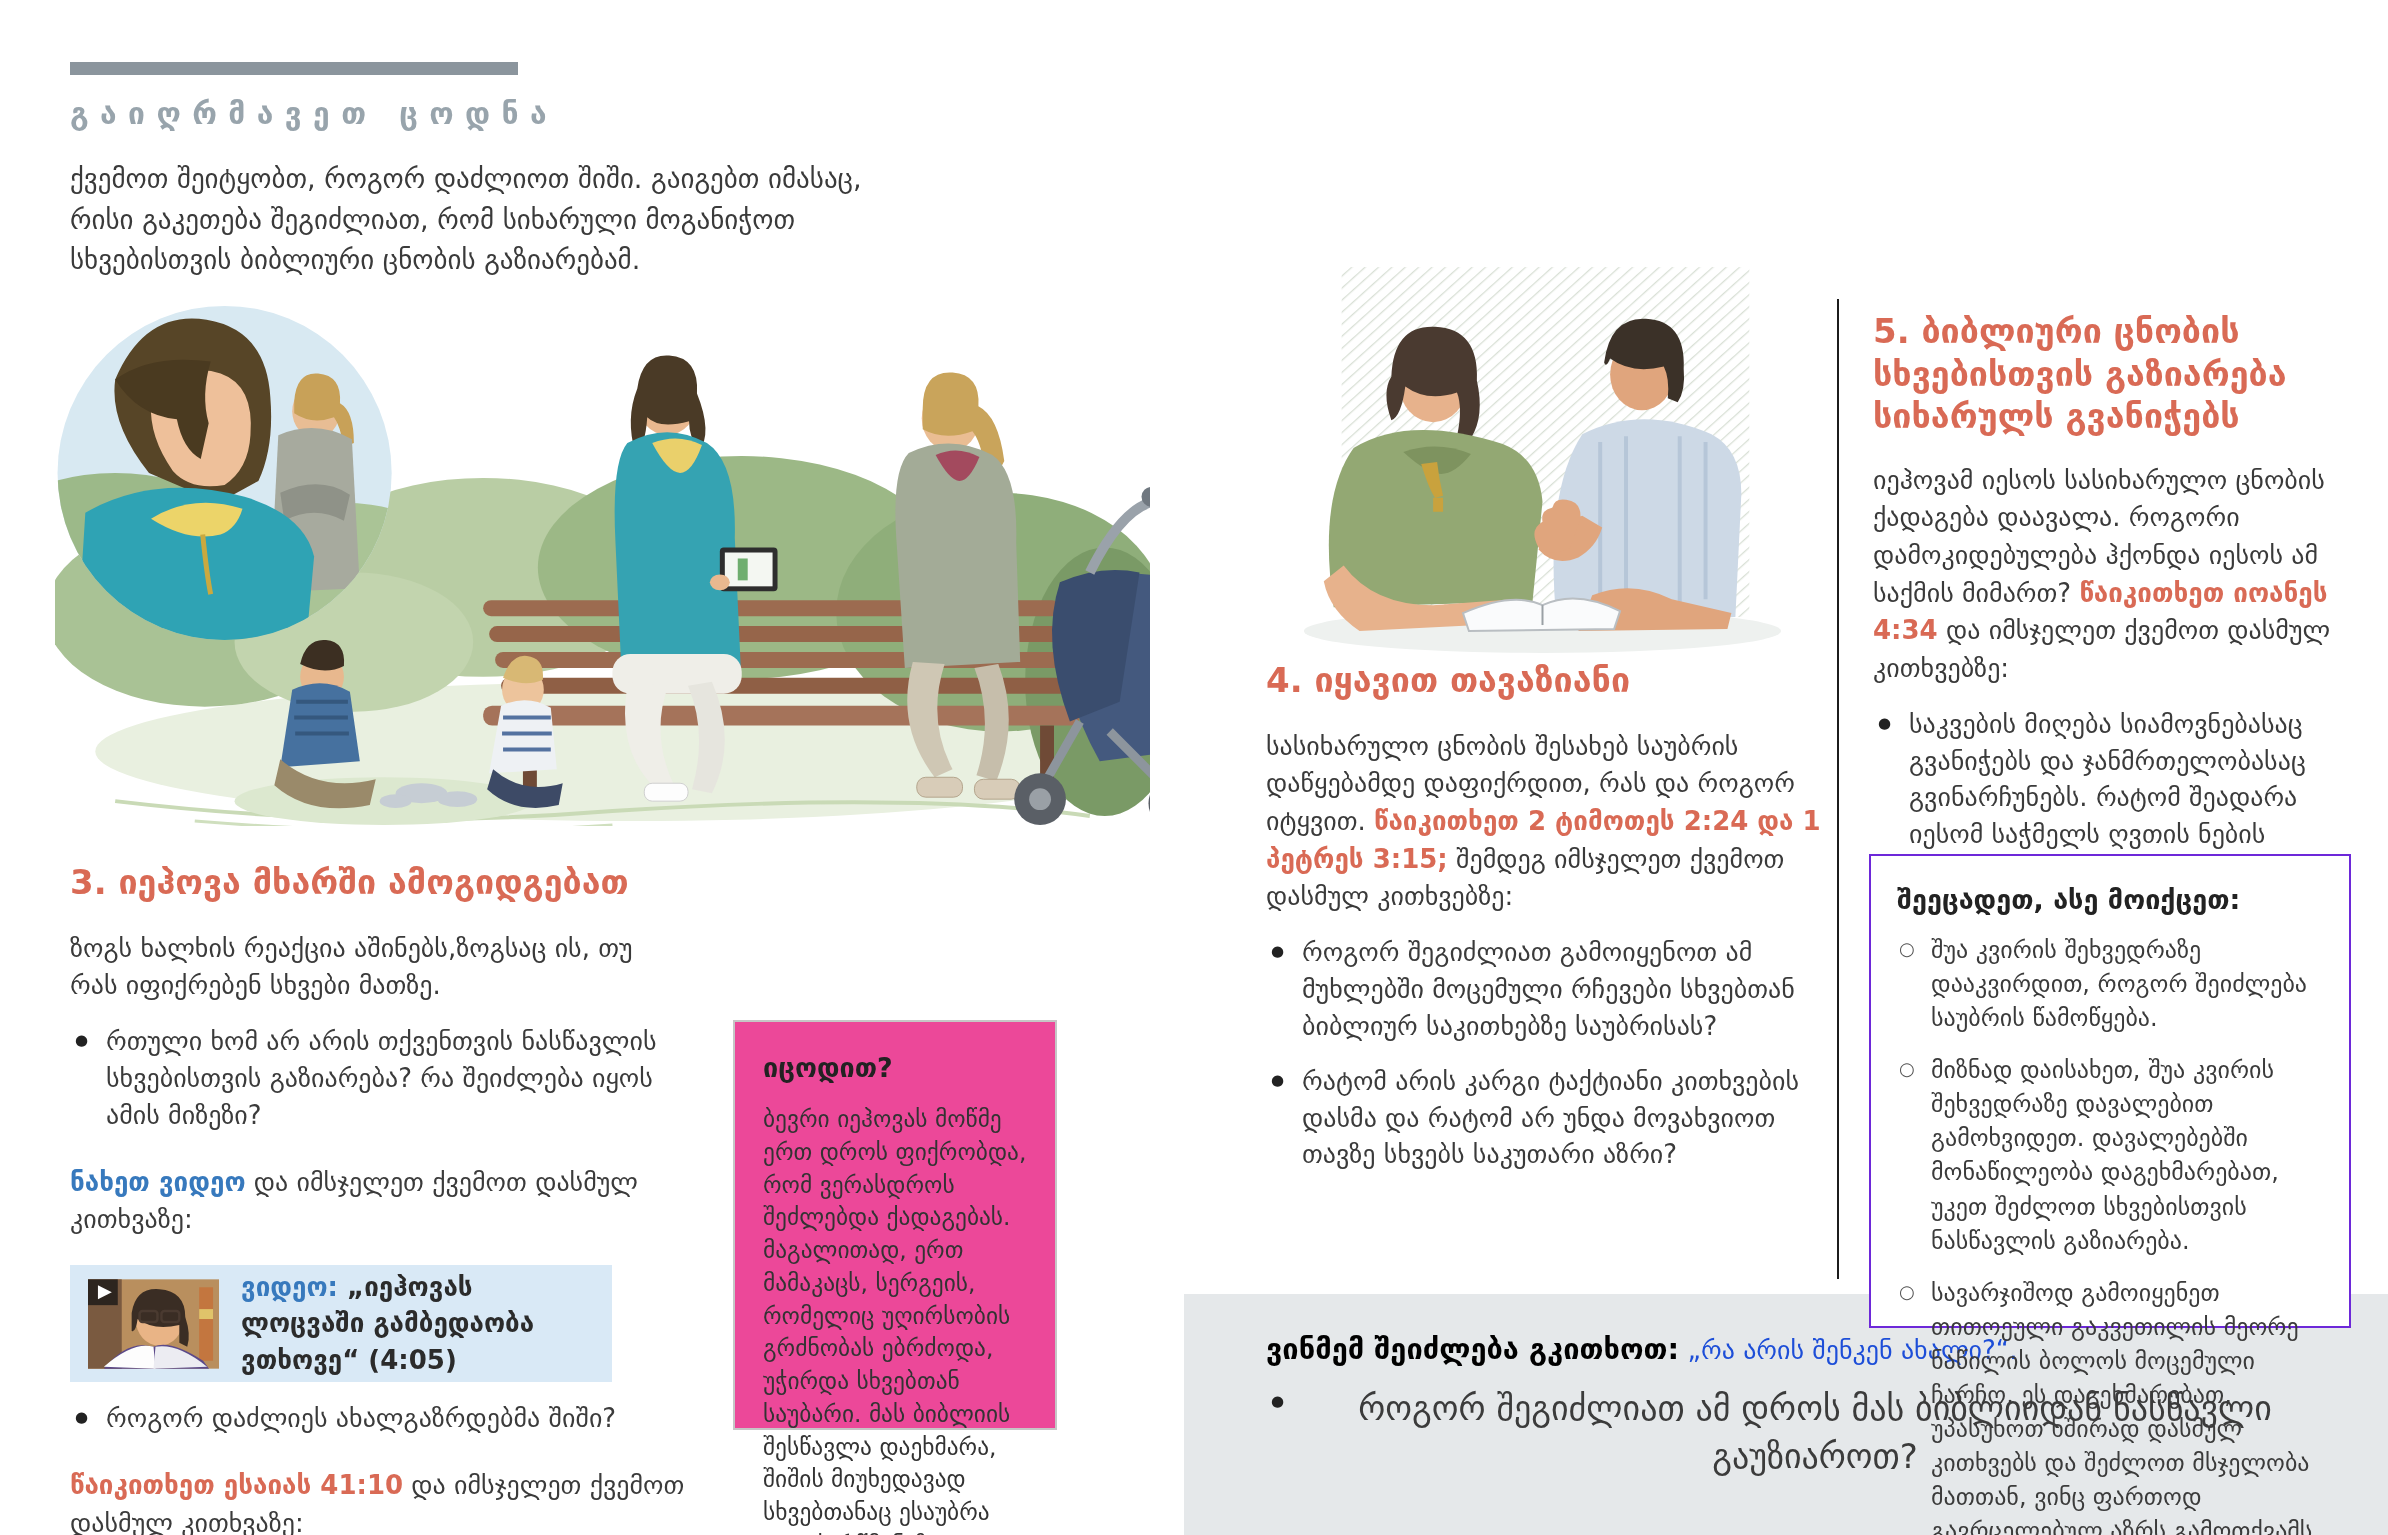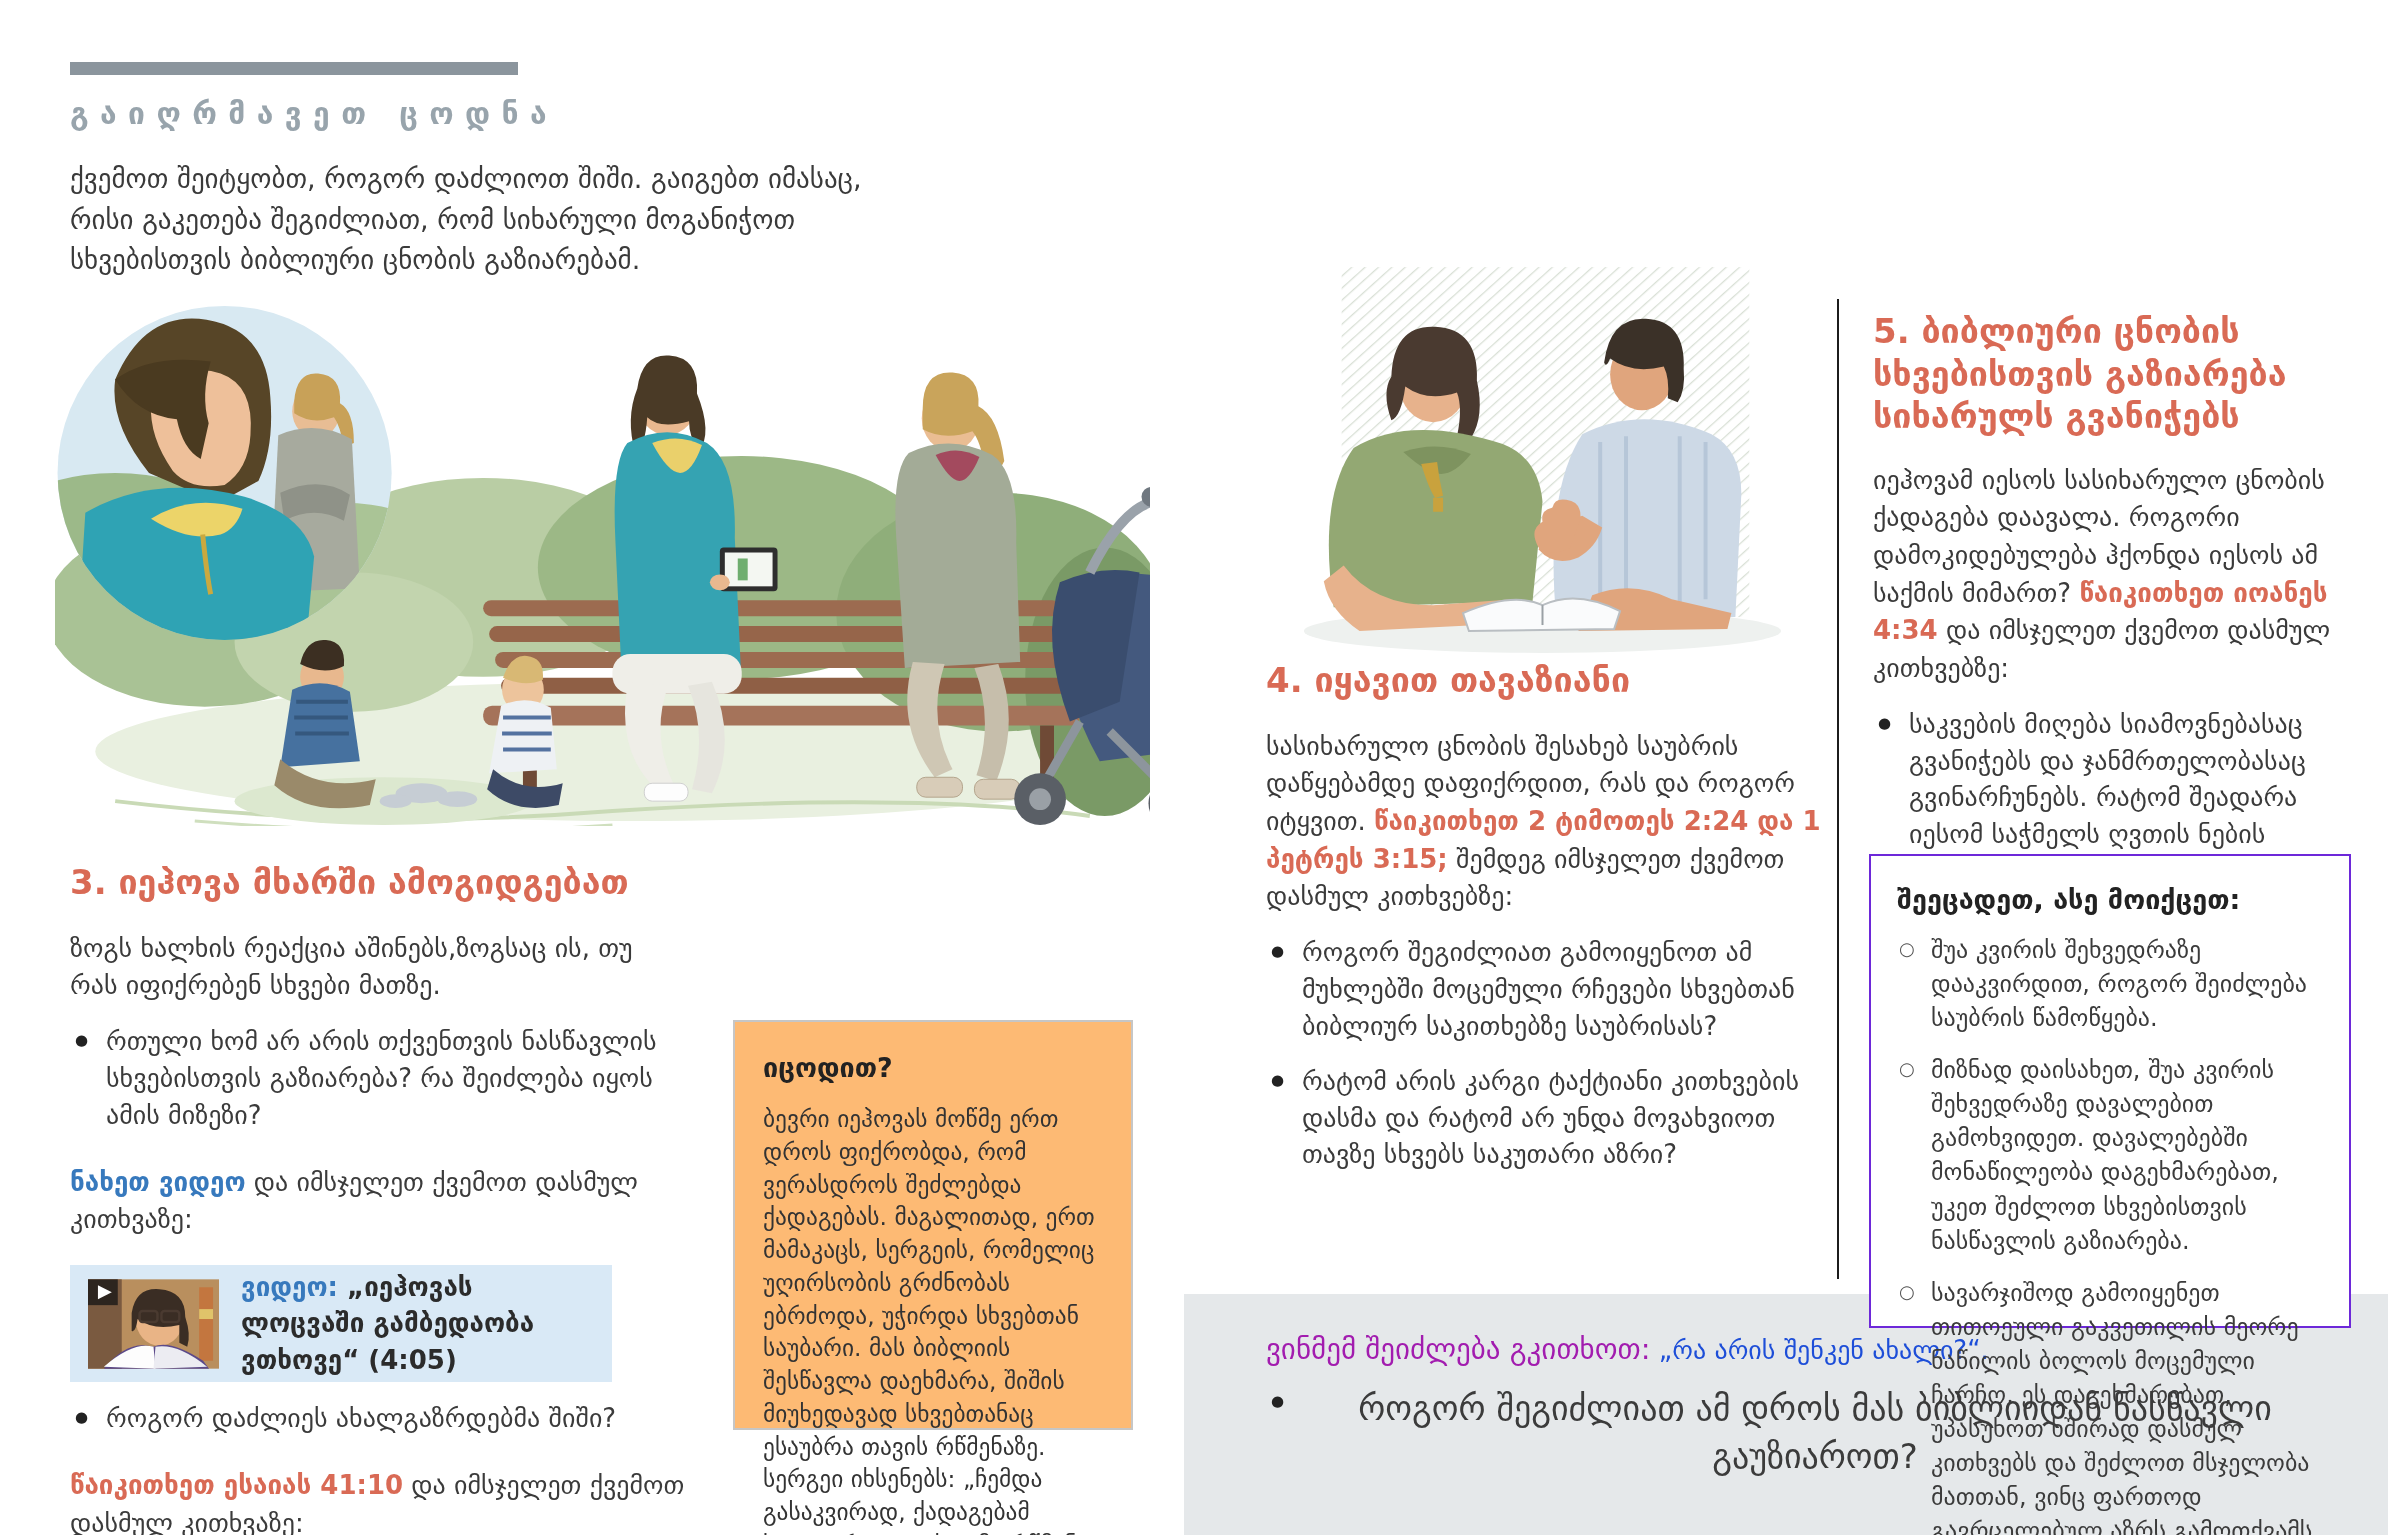--- a/index.html
+++ b/index.html
@@ -35,22 +35,22 @@
   .sec3 { position:absolute; left:70px; top:861px; width:642px; }
   .sec3 .body-p { margin-top:26px; width:617px; }
   .watch-line { margin-top:30px; font-size:26px; line-height:1.45; }
 
   .video-box { margin-top:26px; width:542px; background:#d9e9f6; display:flex; align-items:center;
                padding:4px 18px; gap:22px; }
   .video-thumb { width:131px; height:90px; flex:0 0 auto; position:relative; }
   .video-caption { font-size:26px; line-height:1.4; font-weight:bold; color:#2b2b2b; }
 
   
-  .know-box { position:absolute; left:733px; top:1020px; width:400px; height:410px;
-              background:#fdba74; border:2px solid #c6c6c6; padding:30px 28px; }
+  .know-box { position:absolute; left:733px; top:1020px; width:324px; height:410px;
+              background:#ec4899; border:2px solid #c6c6c6; padding:30px 28px; }
   .know-box h3 { font-size:27px; font-weight:bold; color:#222; }
   .know-box p { margin-top:20px; font-size:23.4px; line-height:1.4; color:#333; }
 
   
   .sec4 { position:absolute; left:1266px; top:659px; width:562px; }
   .sec4 .body-p { margin-top:26px; }
 
   
   .v-divider { position:absolute; left:1837px; top:299px; width:2px; height:980px; background:#1c1c1c; }
 
@@ -59,21 +59,21 @@
   .sec5 .body-p { margin-top:24px; }
 
   
   .try-box { position:absolute; left:1869px; top:854px; width:482px; height:474px; z-index:2;
              background:#fff; border:2px solid #6d28d9; padding:28px 26px; }
   .try-box h3 { font-size:27px; font-weight:bold; color:#222; }
 
   
   .ask-band { position:absolute; left:1184px; top:1294px; width:1204px; height:242px; background:#e5e8ea; z-index:1; }
   .ask-inner { padding:38px 60px 0 82px; }
-  .ask-label { font-size:29px; font-weight:normal; color:#a21caf; }
+  .ask-label { font-size:29px; font-weight:bold; color:#000000; }
   .ask-quote { font-size:26px; color:#1d4ed8; }
   .ask-band ul.dots li { font-size:34px;text-align:center; }
 </style>
 </head>
 <body>
 
 <div class="page">
 
   <div class="topic-rule"></div>
   <div class="kicker">გაიღრმავეთ ცოდნა</div>

